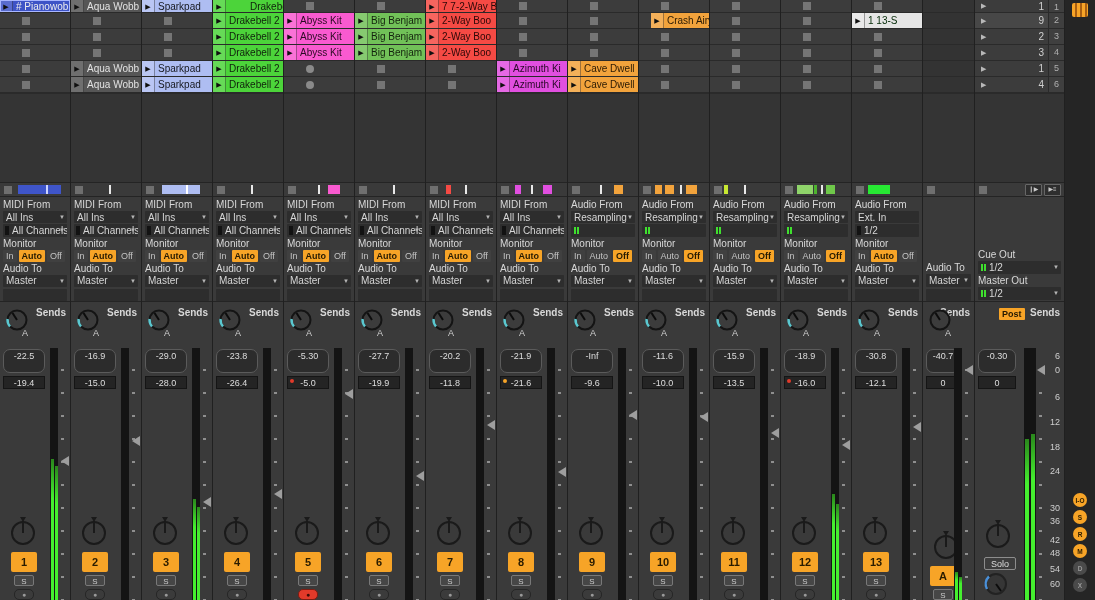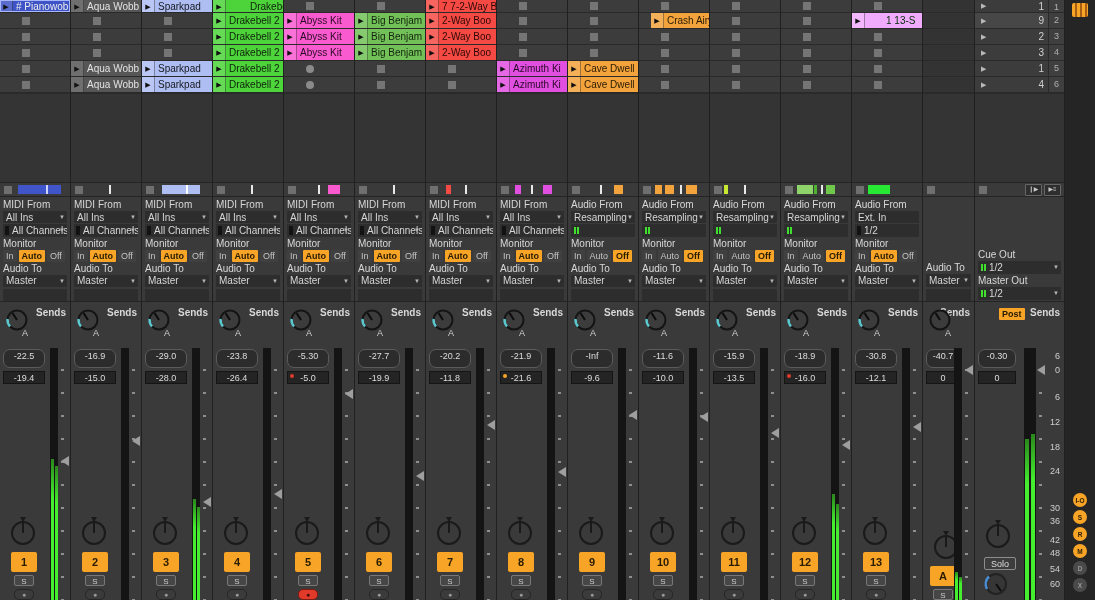--- a/index.html
+++ b/index.html
@@ -49,21 +49,21 @@
   
   .sends{height:46px;position:relative;border-top:1px solid #242424;flex:none;}
   .sends .slabel{position:absolute;right:4px;top:5px;font-size:10px;font-weight:700;color:#d8d8d8;}
   .sends .knob{position:absolute;left:4px;top:5px;}
   .sends .kname{position:absolute;left:22px;top:26px;font-size:9px;color:#cfcfcf;}
   .postbtn{position:absolute;left:24px;top:6px;background:#f7a427;color:#251a02;font-size:9px;font-weight:700;
            padding:0 3px;border-radius:1px;line-height:12px;}
   
   .mix{flex:1;display:flex;padding:0 2px 0 3px;min-height:0;position:relative;}
   .mleft{display:flex;flex-direction:column;flex:1;min-width:0;align-items:flex-start;}
-  .pill{width:42px;height:19px;border:1px solid #5b5b5b;border-radius:7px;background:#2c2c2c;color:#dedede;
+  .pill{width:42px;height:24px;border:1px solid #5b5b5b;border-radius:7px;background:#2c2c2c;color:#dedede;
         font-size:9px;line-height:13px;text-align:center;box-sizing:border-box;margin-top:1px;}
   .volbox{width:42px;height:13px;background:#242424;border:1px solid #151515;color:#dedede;font-size:9px;
         line-height:13px;text-align:center;box-sizing:border-box;margin-top:3px;position:relative;}
   .dot{position:absolute;left:2px;top:2px;width:4px;height:4px;border-radius:50%;}
   .mspacer{flex:1;}
   .panknob{flex:none;margin-left:2px;}
   .numbtn{width:26px;height:20px;background:#f7a427;border-radius:2px;color:#2a1c00;font-weight:700;
         font-size:11px;line-height:20px;text-align:center;margin:2px 0 0 8px;}
   .sbtn{width:20px;height:11px;background:#464646;border:1px solid #787878;border-radius:2px;color:#cecece;
         font-size:8px;line-height:11px;text-align:center;margin:3px 0 0 11px;box-sizing:border-box;}
@@ -1208,21 +1208,21 @@
           <div class="ticks"></div>
           <div class="fhandle" style="top: 97.2px;"></div>
         </div>
       </div>
     </div>
     <div class="col track">
       <div class="cell r0">
         <span class="stopsq"></span>
       </div>
       <div class="cell">
-        <div class="clip" style="background: #f0abfc; gap: 18px;">
+        <div class="clip" style="background: #e5e5e5;">
           <span class="pbox">
             <span class="ptri">▶</span>
           </span>
           <span class="clabel" style="color: rgb(5, 43, 8);">1 13-S</span>
         </div>
       </div>
       <div class="cell">
         <span class="stopsq"></span>
       </div>
       <div class="cell">

